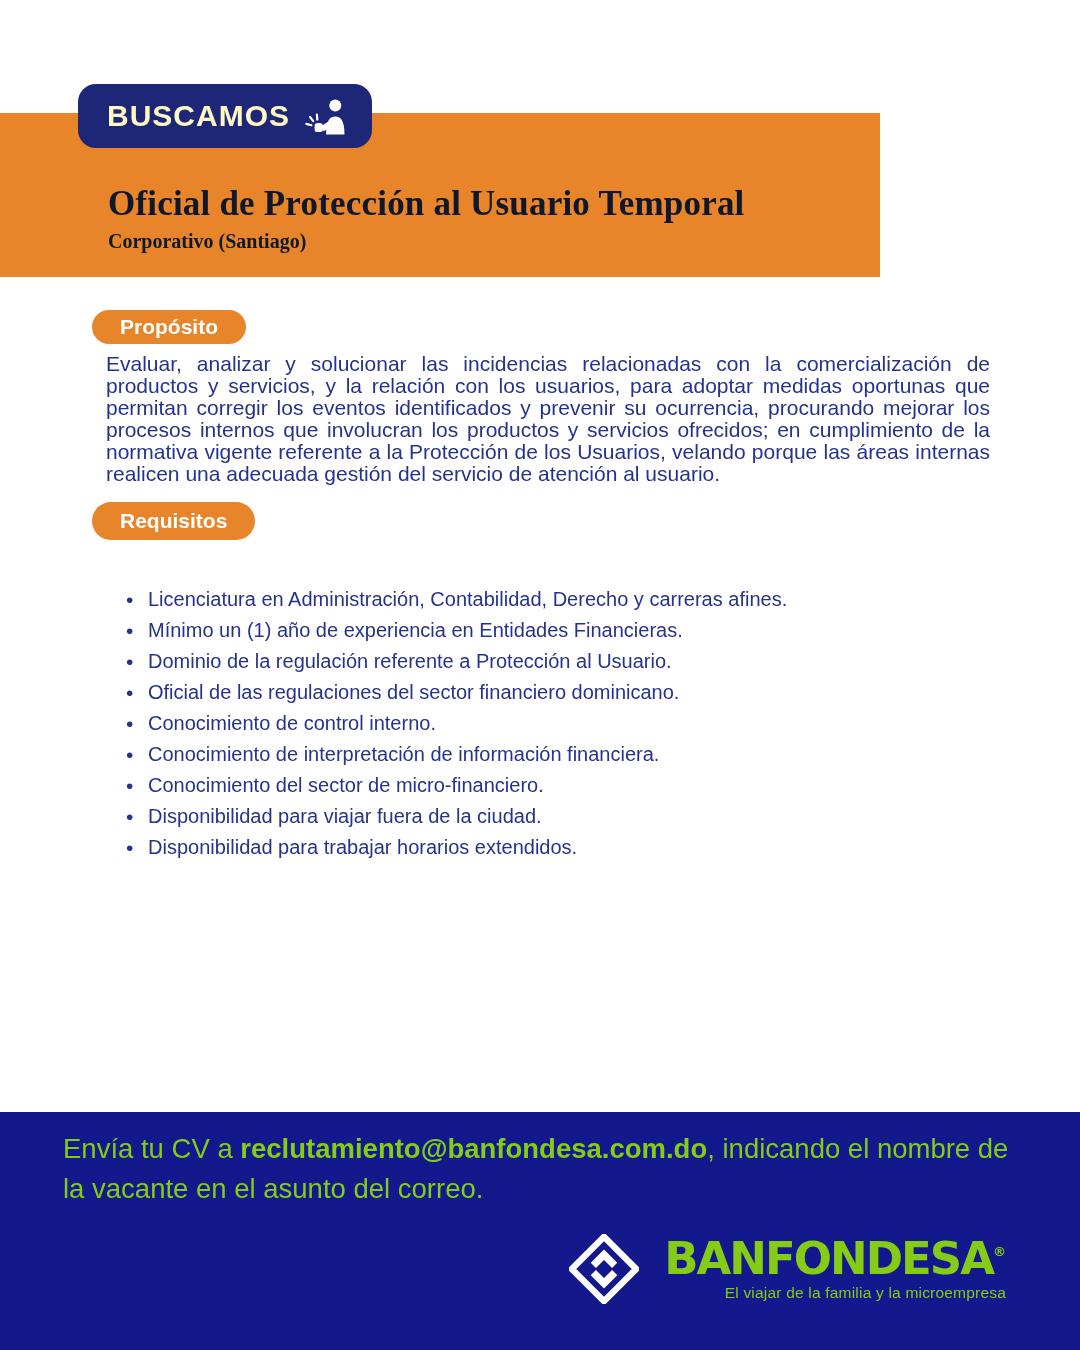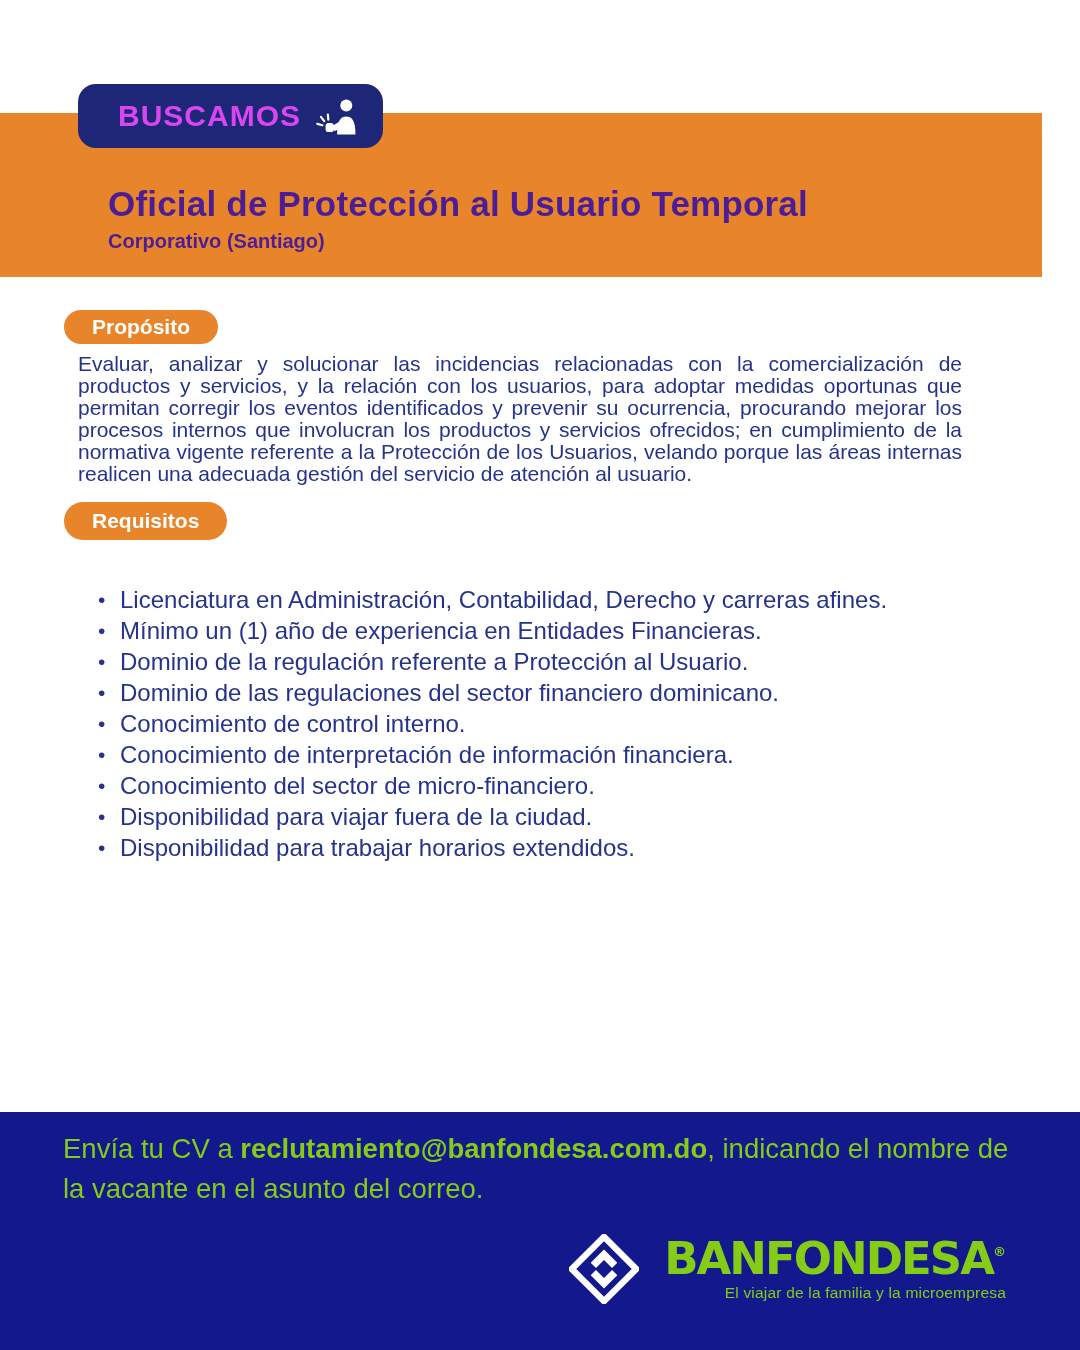--- a/index.html
+++ b/index.html
@@ -5,52 +5,53 @@
   * { margin:0; padding:0; box-sizing:border-box; }
   html,body { background:#ffffff; }
   .page {
     position:relative; width:1080px; height:1350px;
     background:#ffffff; overflow:hidden;
     font-family:"Liberation Sans", sans-serif;
   }
 
   
   .hero-orange {
-    position:absolute; top:113px; left:0; width:1042px; height:164px;
-    background:#E8852B; color:#4c1d95;
+    position:absolute; top:113px; left:0; width:880px; height:164px;
+    background:#E8852B; color:#0f172a;
     padding:72px 0 0 108px;
+    font-family:Liberation Serif, serif;
   }
   .hero-title { font-size:35px; font-weight:bold; line-height:1.1; letter-spacing:0.2px; }
   .hero-subtitle { font-size:20px; font-weight:bold; margin-top:6px; }
 
   .badge {
     position:absolute; top:84px; left:78px;
-    background:#1D2677; color:#d946ef;
-    border-radius:18px; padding:13px 22px 13px 40px;
+    background:#1D2677; color:#fef9c3;
+    border-radius:18px; padding:13px 22px 13px 29px;
     display:flex; align-items:center; gap:14px;
   }
   .badge-label { font-size:30px; font-weight:bold; letter-spacing:1px; }
   .badge-icon svg { display:block; width:46px; height:38px; }
 
   
-  .content { position:absolute; top:310px; left:64px; width:902px; color:#25338B; }
+  .content { position:absolute; top:310px; left:92px; width:902px; color:#25338B; }
   .pill {
     display:inline-block; background:#E8852B; color:#ffffff;
     border-radius:999px; padding:5px 28px;
     font-size:21px; font-weight:bold;
   }
   .purpose-text {
     margin:9px 0 0 14px; width:884px;
     font-size:21px; line-height:22px;
     text-align:justify;
   }
   .pill-requisitos { margin-top:17px; padding:7px 28px; }
   .req-list { margin-top:44px; list-style:none; padding-left:34px; }
   .req-list li {
-    position:relative; font-size:24px; line-height:31px; padding-left:22px;
+    position:relative; font-size:20px; line-height:31px; padding-left:22px;
   }
   .req-list li::before {
     content:"•"; position:absolute; left:0; top:0;
     font-size:21px; color:#25338B;
   }
 
   
   .footer {
     position:absolute; top:1112px; left:0; width:1080px; height:238px;
     background:#13198C; color:#84cc16;
@@ -104,21 +105,21 @@
 
   <div class="content">
     <span class="pill">Propósito</span>
     <p class="purpose-text">Evaluar, analizar y solucionar las incidencias relacionadas con la comercialización de productos y servicios, y la relación con los usuarios, para adoptar medidas oportunas que permitan corregir los eventos identificados y prevenir su ocurrencia, procurando mejorar los procesos internos que involucran los productos y servicios ofrecidos; en cumplimiento de la normativa vigente referente a la Protección de los Usuarios, velando porque las áreas internas realicen una adecuada gestión del servicio de atención al usuario.</p>
 
     <span class="pill pill-requisitos">Requisitos</span>
     <ul class="req-list">
       <li>Licenciatura en Administración, Contabilidad, Derecho y carreras afines.</li>
       <li>Mínimo un (1) año de experiencia en Entidades Financieras.</li>
       <li>Dominio de la regulación referente a Protección al Usuario.</li>
-      <li>Dominio de las regulaciones del sector financiero dominicano.</li>
+      <li>Oficial de las regulaciones del sector financiero dominicano.</li>
       <li>Conocimiento de control interno.</li>
       <li>Conocimiento de interpretación de información financiera.</li>
       <li>Conocimiento del sector de micro-financiero.</li>
       <li>Disponibilidad para viajar fuera de la ciudad.</li>
       <li>Disponibilidad para trabajar horarios extendidos.</li>
     </ul>
   </div>
 
   <div class="footer">
     <p class="contact">

